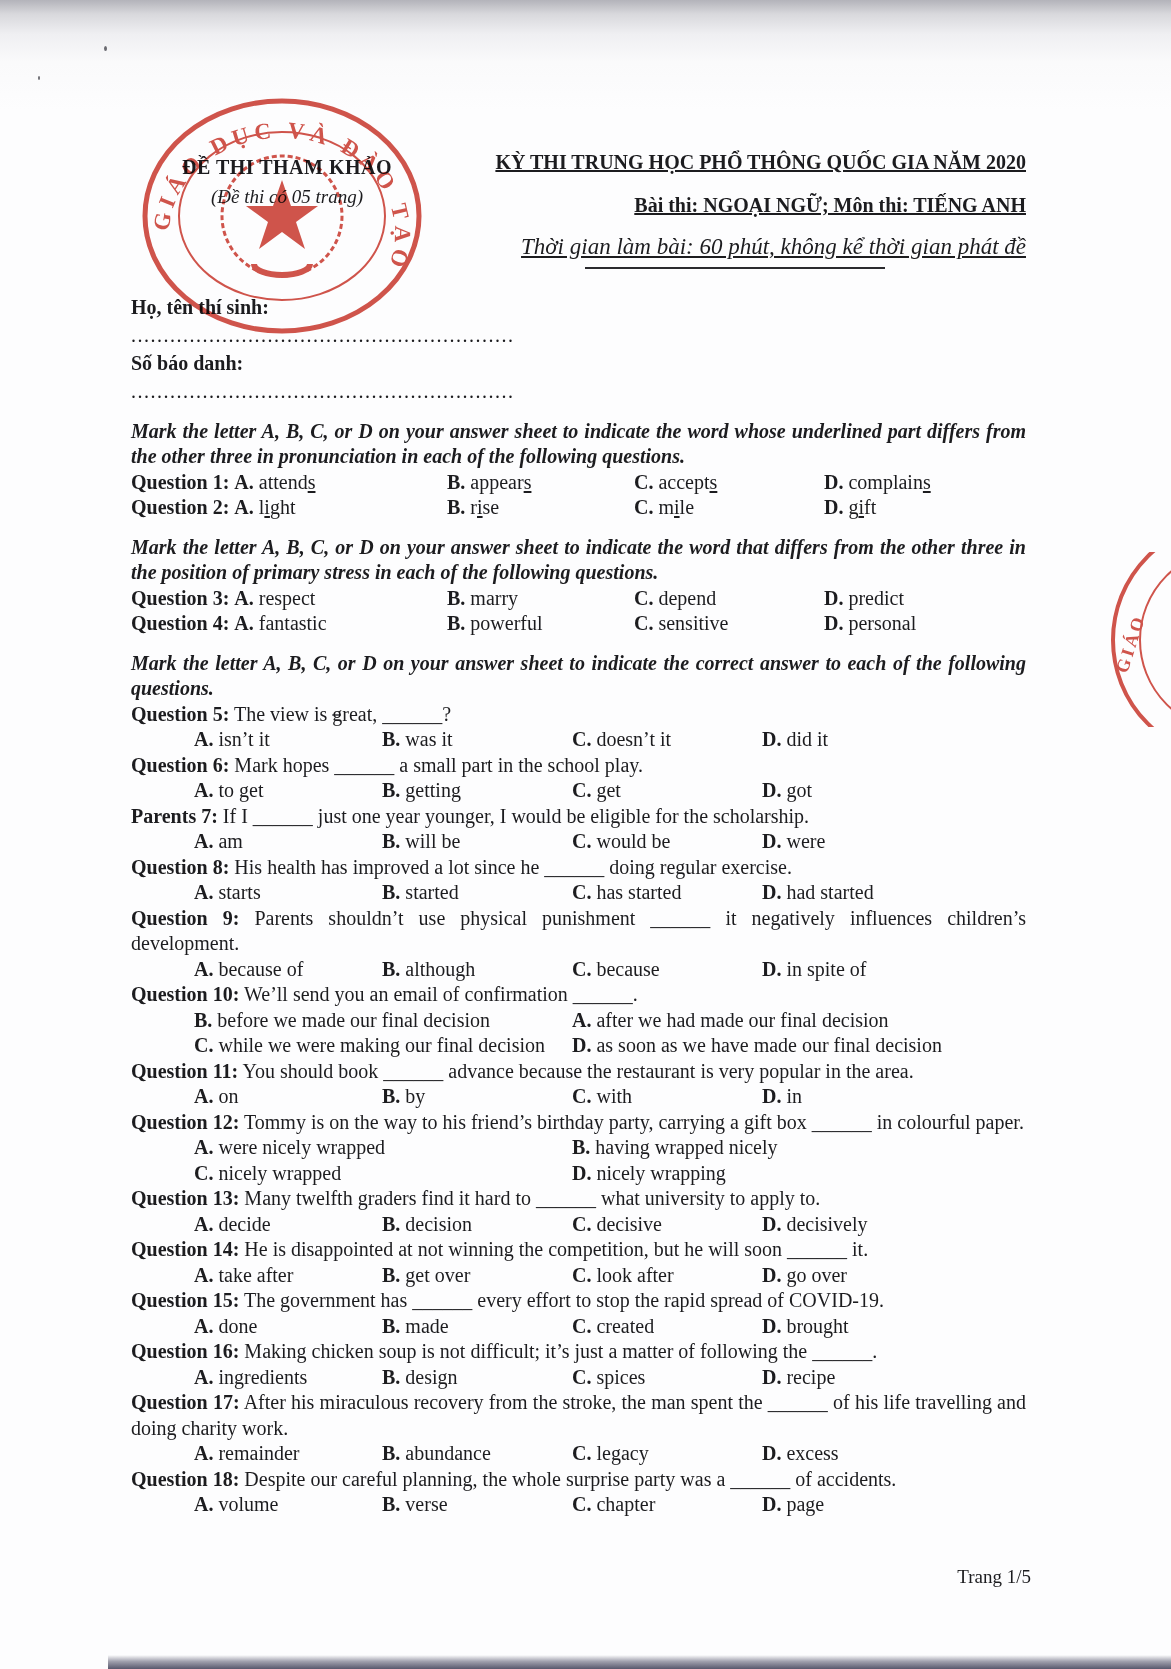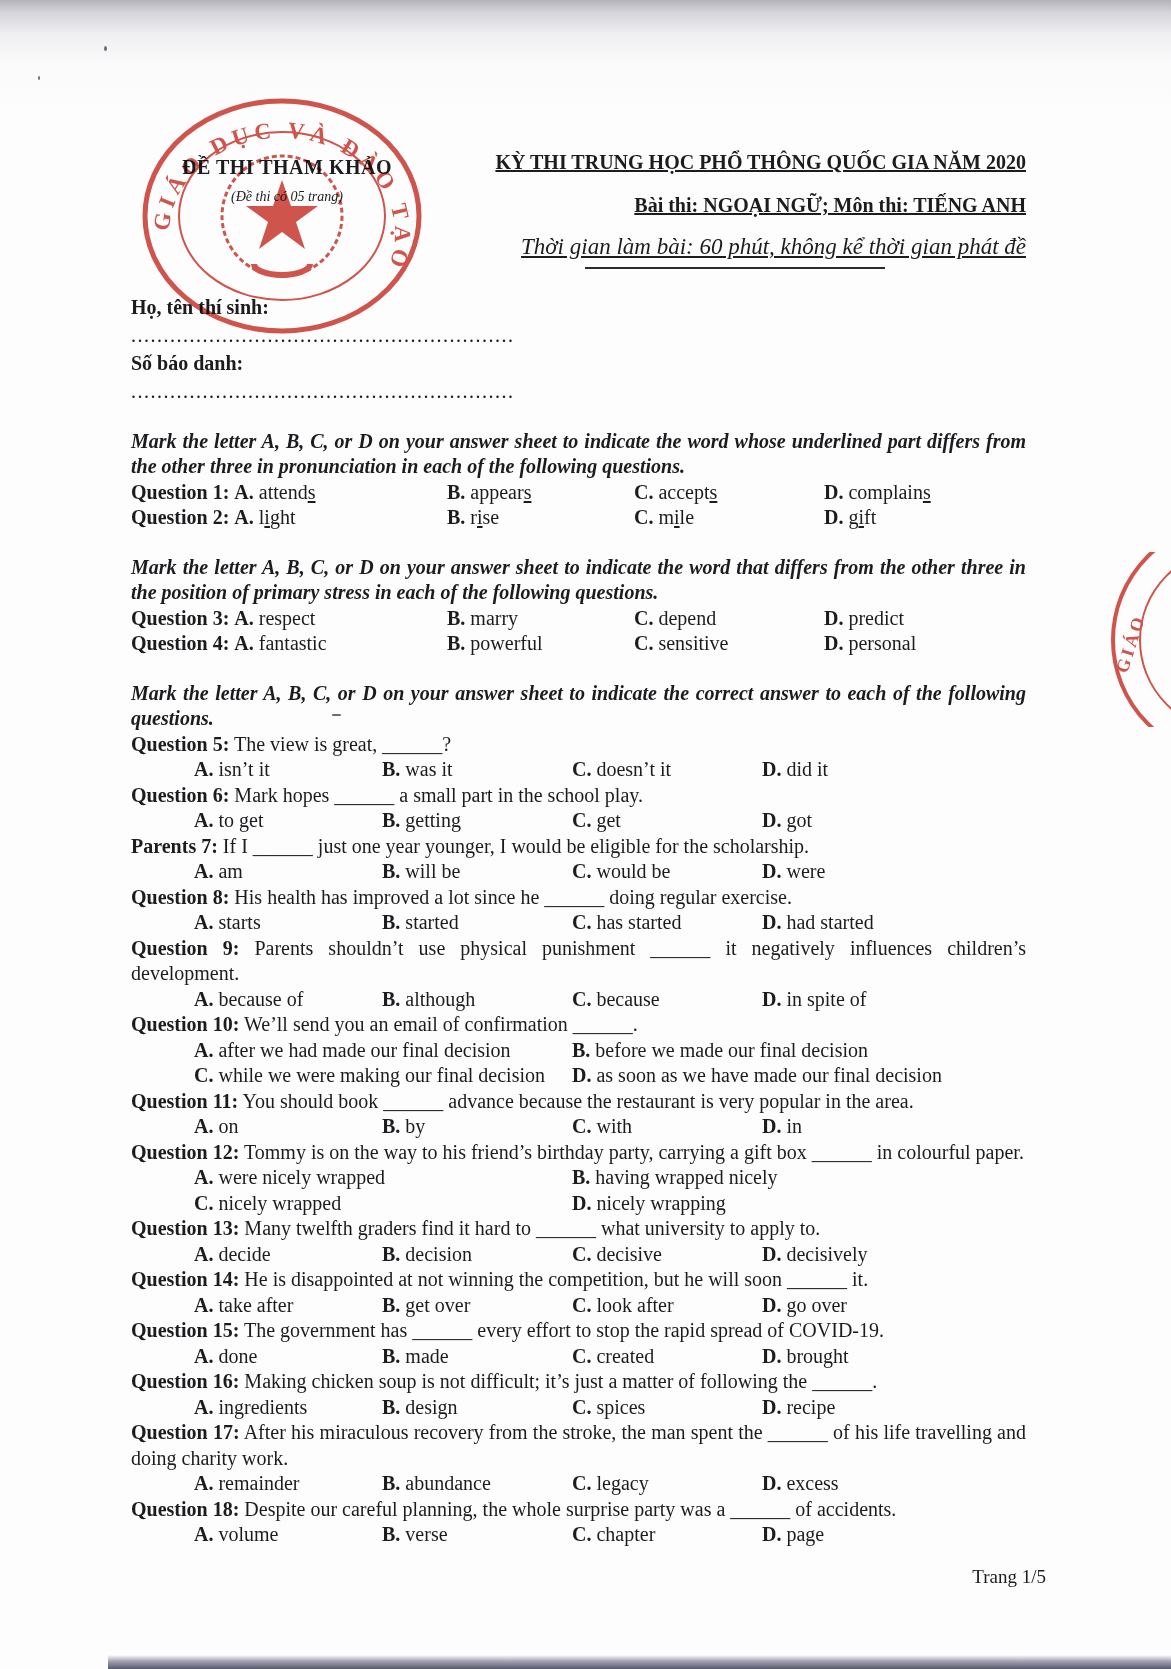--- a/index.html
+++ b/index.html
@@ -23,38 +23,38 @@
     font-size:20px;line-height:25.5px;
   }
   .b{font-weight:700;}
   .u{text-decoration:underline;text-underline-offset:2px;}
   
   .hdr{display:flex;}
   .hdr-left{width:312px;text-align:center;flex:none;}
   .hdr-right{flex:1;text-align:right;text-decoration:underline;}
   .ministry{font-weight:700;display:inline-block;border-bottom:1.5px solid #2a2a2e;padding:0 2px 1px 2px;}
   .examtype{font-weight:700;margin-top:5px;letter-spacing:.5px;}
-  .pagesnote{font-style:italic;font-size:14px;margin-top:3px;}
+  .pagesnote{font-style:italic;font-size:19px;margin-top:3px;}
   .examtitle{font-weight:700;}
   .subject{font-weight:700;margin-top:17px;}
   .duration{font-style:italic;font-size:23px;margin-top:16px;}
   .duration-rule{width:300px;border-bottom:2px solid #2a2a2e;margin:7px auto 0 auto;}
   .cand{margin-top:24px;}
   .cand-row{display:flex;line-height:28px;flex-direction:column;}
   .cand-row .lbl{font-weight:700;width:188px;flex:none;}
   .cand-row .dots{letter-spacing:1.5px;}
   
-  .sec{margin-top:24px;}
+  .sec{margin-top:14px;}
   .inst{font-weight:700;font-style:italic;text-align:justify;}
   .q-inline{display:grid;grid-template-columns:316px 187px 190px 1fr;}
   .q-prompt{text-align:justify;}
   .opts{display:grid;padding-left:63px;}
   .c4{grid-template-columns:188px 190px 190px 1fr;}
   .c2{grid-template-columns:378px 1fr;}
-  .footer{position:absolute;top:1566px;right:125px;font-size:19px;z-index:2;}
+  .footer{position:absolute;top:1566px;right:140px;font-size:19px;z-index:2;}
   
   .stamp{position:absolute;z-index:4;mix-blend-mode:multiply;opacity:.85;}
   .stamp-left{left:136px;top:92px;}
   .stamp-right{right:0;top:552px;}
   .stamp text{fill:#c9362b;font-family:"Liberation Serif",serif;font-weight:700;}
 </style>
 </head>
 <body>
 
 <div class="scan-bg"></div>
@@ -187,22 +187,22 @@
         <div><span class="b">A.</span> <span>because of</span></div>
         <div><span class="b">B.</span> <span>although</span></div>
         <div><span class="b">C.</span> <span>because</span></div>
         <div><span class="b">D.</span> <span>in spite of</span></div>
       </div>
     </div>
 
     <div>
       <div class="q-prompt"><span class="b">Question 10:</span> <span>We’ll send you an email of confirmation ______.</span></div>
       <div class="opts c2">
+        <div><span class="b">B.</span> <span>before we made our final decision</span></div>
         <div><span class="b">A.</span> <span>after we had made our final decision</span></div>
-        <div><span class="b">B.</span> <span>before we made our final decision</span></div>
         <div><span class="b">C.</span> <span>while we were making our final decision</span></div>
         <div><span class="b">D.</span> <span>as soon as we have made our final decision</span></div>
       </div>
     </div>
 
     <div>
       <div class="q-prompt"><span class="b">Question 11:</span> <span>You should book ______ advance because the restaurant is very popular in the area.</span></div>
       <div class="opts c4">
         <div><span class="b">A.</span> <span>on</span></div>
         <div><span class="b">B.</span> <span>by</span></div>

